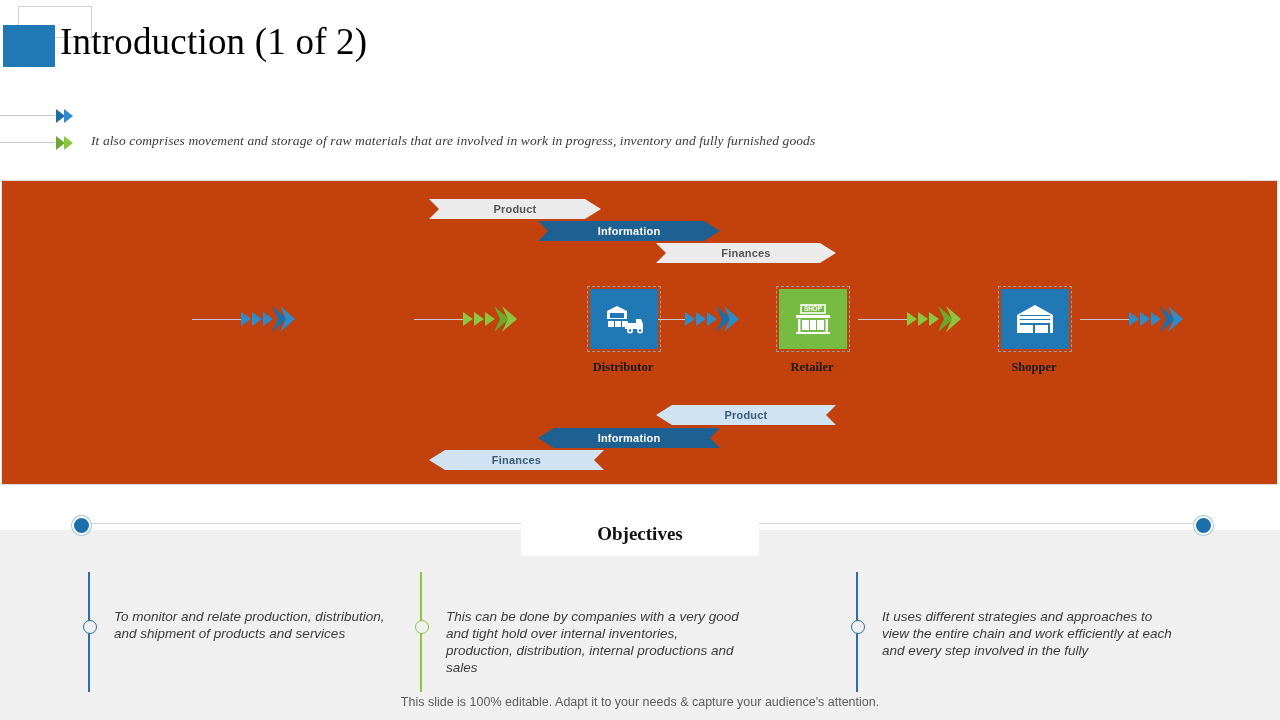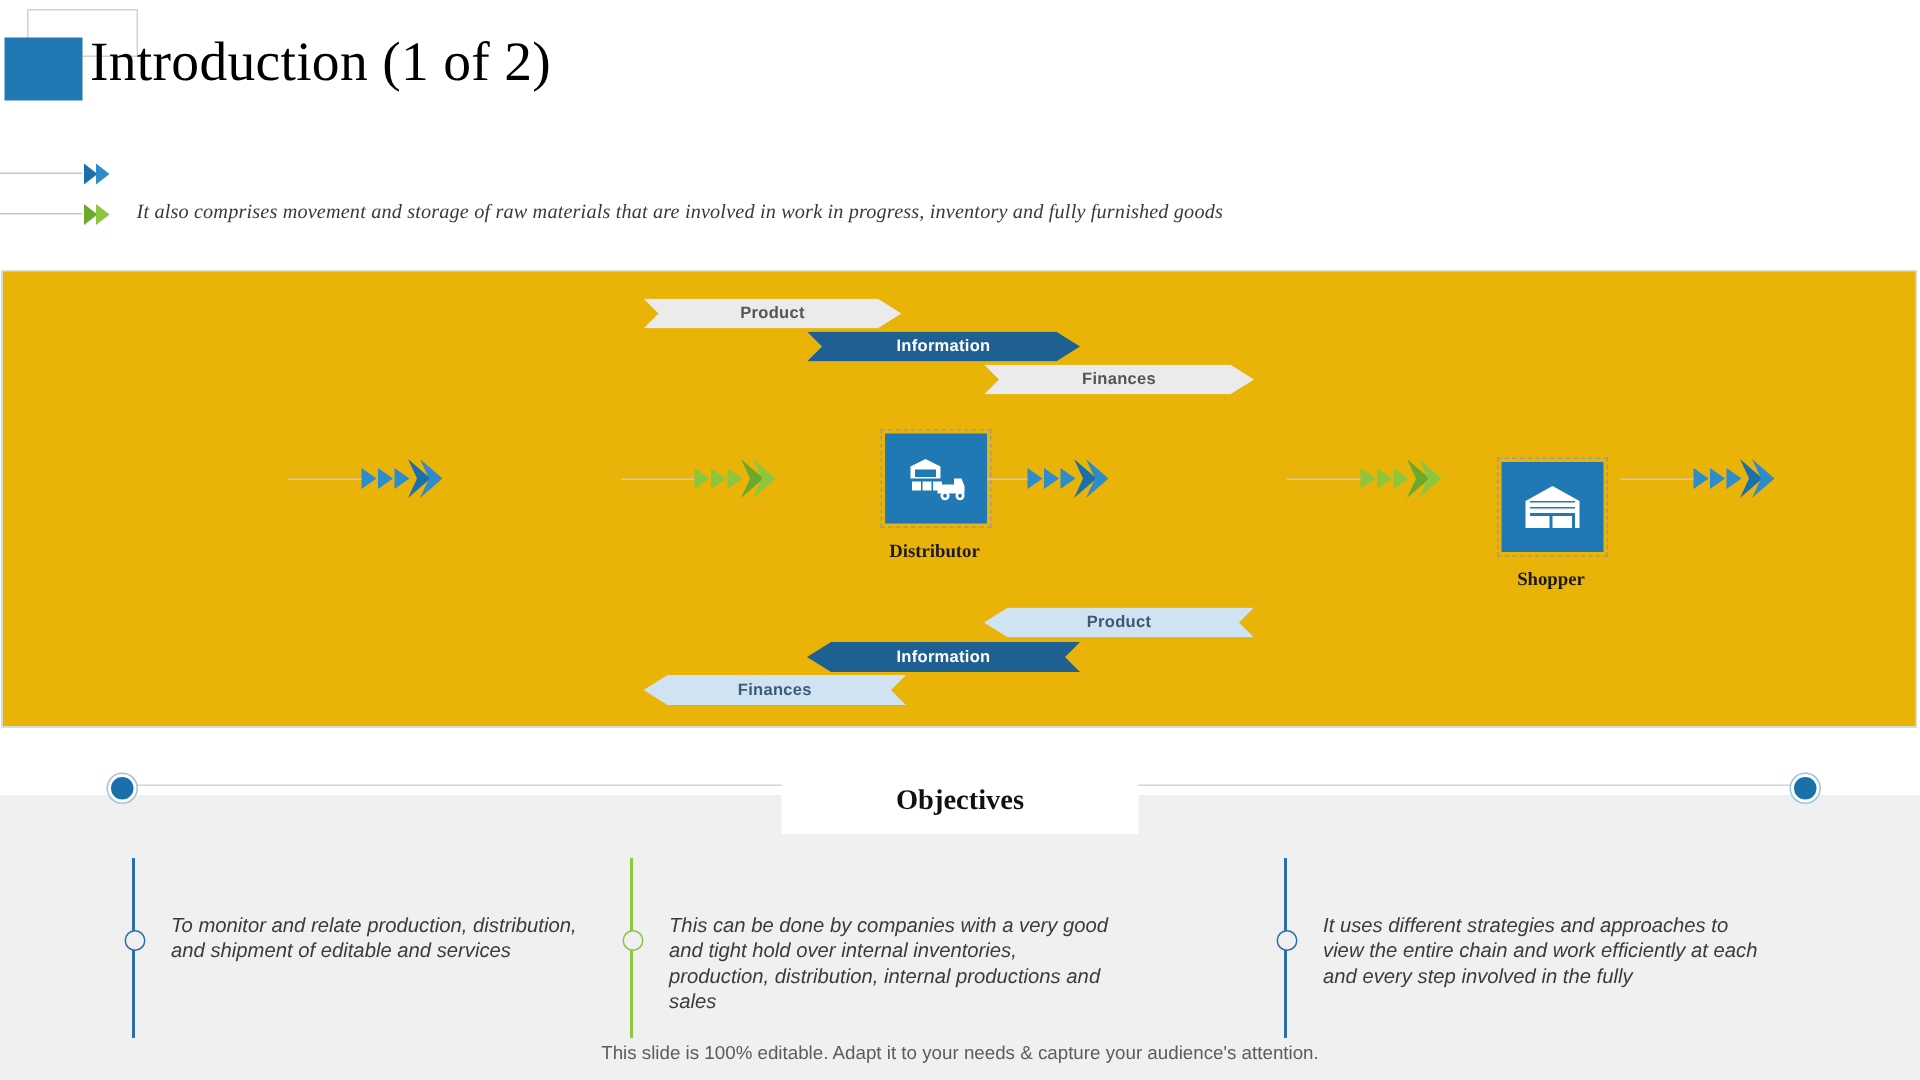--- a/index.html
+++ b/index.html
@@ -22,21 +22,21 @@
   .bullet-row.b1 { top:104px; }
   .bullet-row.b2 { top:131px; }
   .bullet-line { position:absolute; left:0; top:11px; width:55px; height:1px; background:#c9c9c9; }
   .bullet-chevron { position:absolute; left:54px; top:0; width:24px; height:24px; }
   .bullet-text { position:absolute; left:91px; top:2px; font-family:"Liberation Serif", serif;
                  font-style:italic; font-size:13.5px; color:#3a3a3a; white-space:nowrap;
                  letter-spacing:.1px; }
 
   
   .diagram-panel { position:absolute; left:1px; top:180px; width:1277px; height:305px;
-                   border:1px solid #dcdcdc; background:#eab308; box-sizing:border-box; }
+                   border:1px solid #dcdcdc; background:#c2410c; box-sizing:border-box; }
 
   
   .band-arrow { position:absolute; height:20px; display:flex; align-items:center;
                 justify-content:center; font-size:11px; font-weight:bold; letter-spacing:.2px; }
   .band-arrow span { position:relative; z-index:2; }
   .ba-grey  { background:#ebebeb; color:#555555; }
   .ba-blue  { background:#1f6092; color:#ffffff; }
   .ba-lightblue { background:#cfe3f3; color:#3c5b73; }
   .fwd { clip-path: polygon(0 0, calc(100% - 16px) 0, 100% 50%, calc(100% - 16px) 100%, 0 100%, 10px 50%); }
   .bwd { clip-path: polygon(16px 0, 100% 0, calc(100% - 10px) 50%, 100% 100%, 16px 100%, 0 50%); }
@@ -207,22 +207,40 @@
           <circle cx="27" cy="27.5" r="3" fill="#ffffff"></circle>
           <circle cx="37" cy="27.5" r="3" fill="#ffffff"></circle>
           <circle cx="27" cy="27.5" r="1.3" fill="#2078b4"></circle>
           <circle cx="37" cy="27.5" r="1.3" fill="#2078b4"></circle>
         </svg>
       </div>
     </div>
     <div class="node-label">Distributor</div>
   </div>
 
-
-  <div class="node" style="left:996px; top:105px;margin-top:19px;">
+  <div class="node" style="left:774px; top:105px;">
+    <div class="node-box">
+      <div class="node-fill green">
+        <svg width="42" height="32" viewBox="0 0 42 32">
+          <rect x="9" y="2" width="24" height="8" fill="none" stroke="#ffffff" stroke-width="1.6"></rect>
+          <text x="21" y="8.4" font-family="Liberation Sans, sans-serif" font-size="6.4" font-weight="bold" fill="#ffffff" text-anchor="middle">SHOP</text>
+          <rect x="4" y="12" width="34" height="3" fill="#ffffff"></rect>
+          <rect x="6" y="16" width="2.4" height="13" fill="#ffffff"></rect>
+          <rect x="33.6" y="16" width="2.4" height="13" fill="#ffffff"></rect>
+          <rect x="10" y="17" width="7" height="10" fill="#ffffff"></rect>
+          <rect x="18" y="17" width="6" height="10" fill="#ffffff"></rect>
+          <rect x="25" y="17" width="7" height="10" fill="#ffffff"></rect>
+          <rect x="4" y="29" width="34" height="2" fill="#ffffff"></rect>
+        </svg>
+      </div>
+    </div>
+    <div class="node-label">Retailer</div>
+  </div>
+
+  <div class="node" style="left:996px; top:105px;">
     <div class="node-box">
       <div class="node-fill blue">
         <svg width="42" height="32" viewBox="0 0 42 32">
           <path d="M3 12 L21 2 L39 12 Z" fill="#ffffff"></path>
           <rect x="5" y="13" width="32" height="3" fill="#ffffff"></rect>
           <rect x="5" y="17" width="32" height="3" fill="#ffffff"></rect>
           <rect x="6" y="22" width="13" height="8" fill="#ffffff"></rect>
           <rect x="21" y="22" width="13" height="8" fill="#ffffff"></rect>
           <rect x="3" y="12" width="3" height="18" fill="#ffffff"></rect>
           <rect x="36" y="12" width="3" height="18" fill="#ffffff"></rect>
@@ -238,21 +256,21 @@
 <div class="obj-rule right"></div>
 <div class="obj-dot" style="left:72px;"></div>
 <div class="obj-dot" style="left:1194px;"></div>
 <div class="obj-title-box">
   <span class="obj-title">Objectives</span>
 </div>
 
 <div class="obj-col" style="left:88px;">
   <div class="obj-vline" style="background:#2b6ea8;"></div>
   <div class="obj-circle" style="border-color:#2b6ea8;"></div>
-  <div class="obj-text">To monitor and relate production, distribution, and shipment of editable and services</div>
+  <div class="obj-text">To monitor and relate production, distribution, and shipment of products and services</div>
 </div>
 
 <div class="obj-col" style="left:420px;">
   <div class="obj-vline" style="background:#8cc63f;"></div>
   <div class="obj-circle" style="border-color:#8cc63f;"></div>
   <div class="obj-text">This can be done by companies with a very good and tight hold over internal inventories, production, distribution, internal productions and sales</div>
 </div>
 
 <div class="obj-col" style="left:856px;">
   <div class="obj-vline" style="background:#2b6ea8;"></div>

